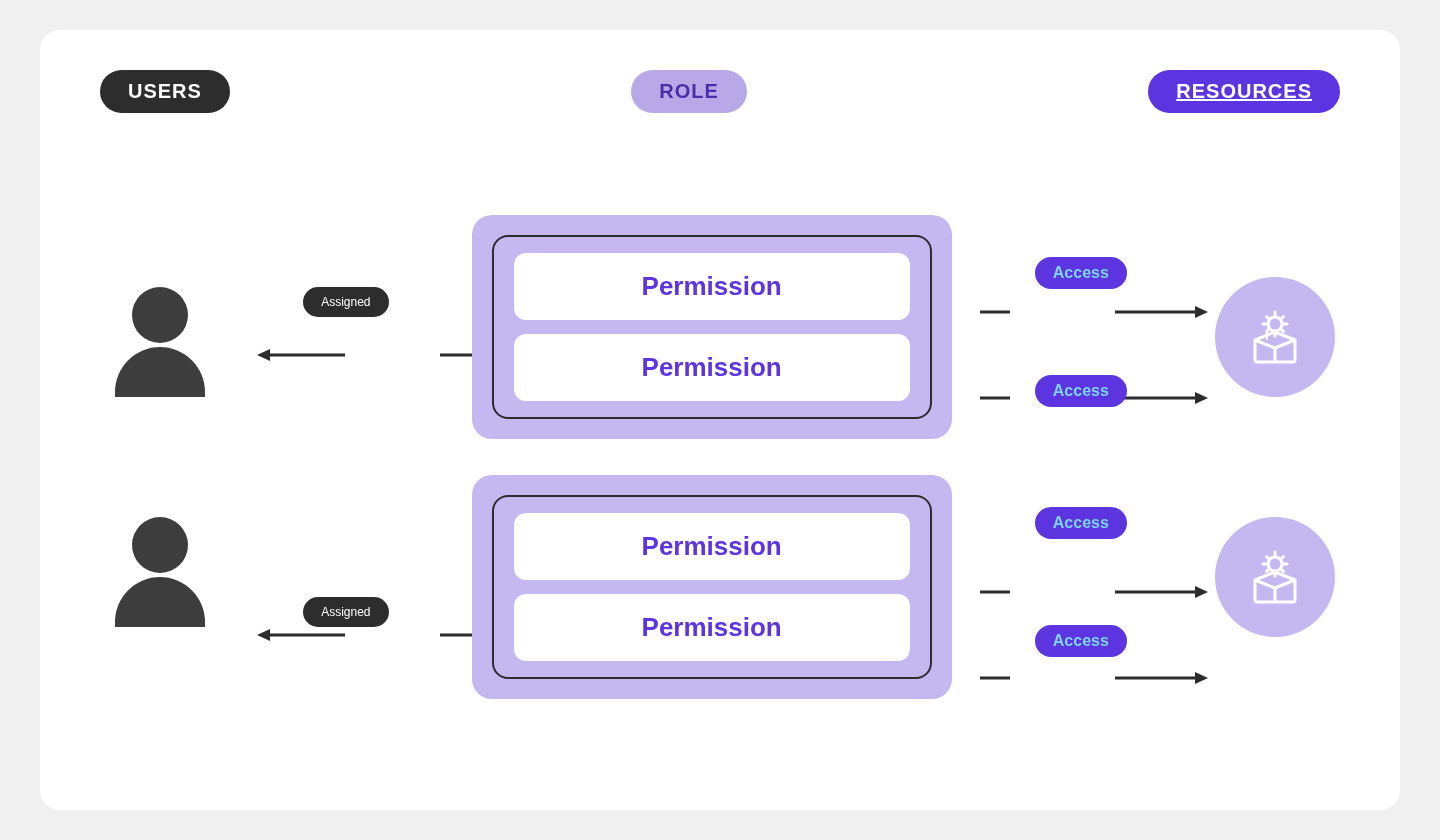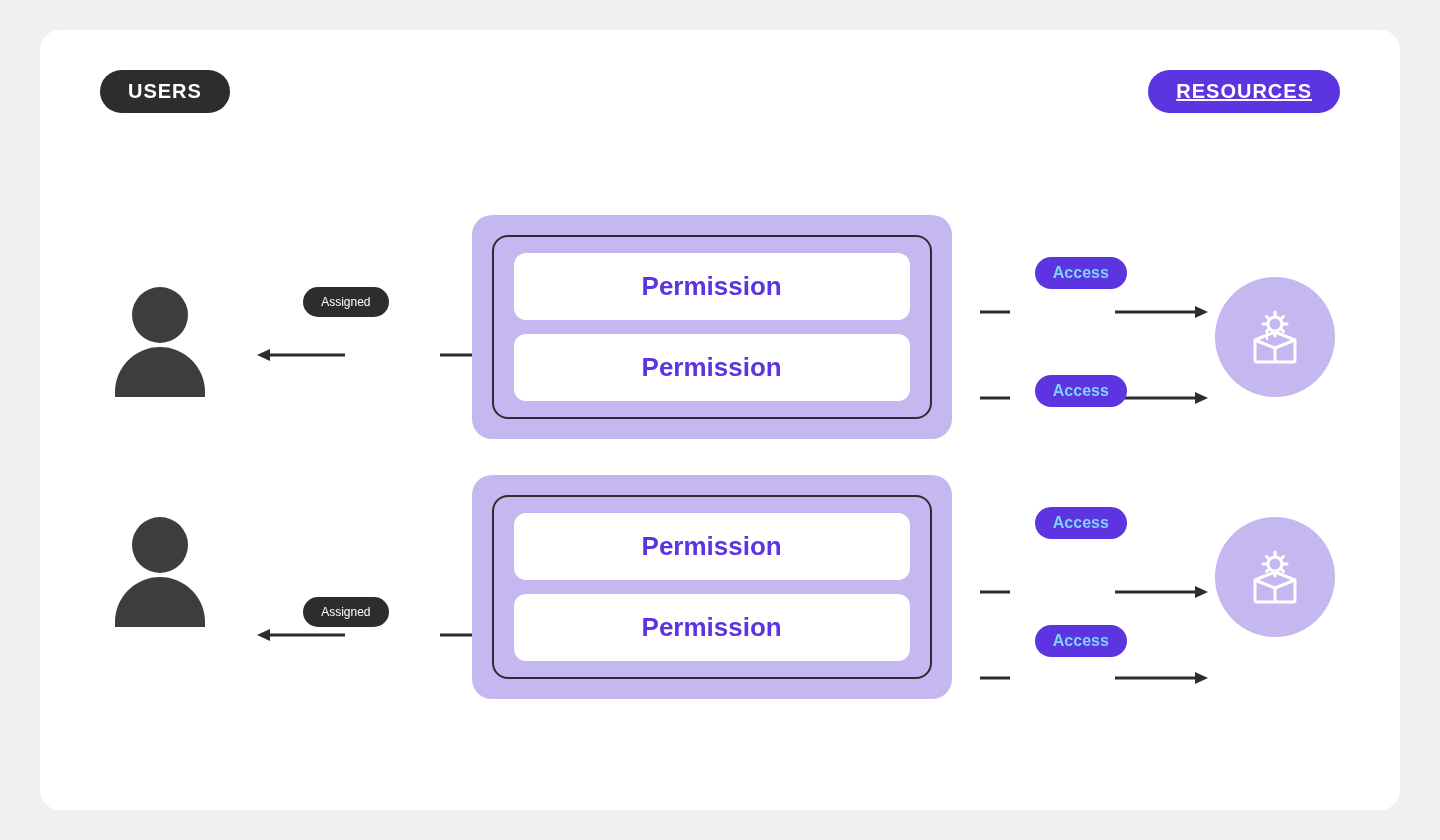--- a/index.html
+++ b/index.html
@@ -186,20 +186,21 @@
       pointer-events: none;
     }
   </style>
 </head>
 <body>
 
 <div class="diagram-container">
 
   <div class="header-row">
     <span class="header-label users">USERS</span>
+    <span class="header-label role">ROLE</span>
     <span class="header-label resources">RESOURCES</span>
   </div>
 
   <svg class="connections-svg" viewBox="0 0 1360 780" preserveAspectRatio="none" style="position:absolute;top:0;left:0;width:100%;height:100%;pointer-events:none;">
 
     <line x1="940" y1="282" x2="970" y2="282" stroke="#2d2d2d" stroke-width="3"></line>
 
     <line x1="1075" y1="282" x2="1160" y2="282" stroke="#2d2d2d" stroke-width="3"></line>
     <polygon points="1155,276 1168,282 1155,288" fill="#2d2d2d"></polygon>
 

